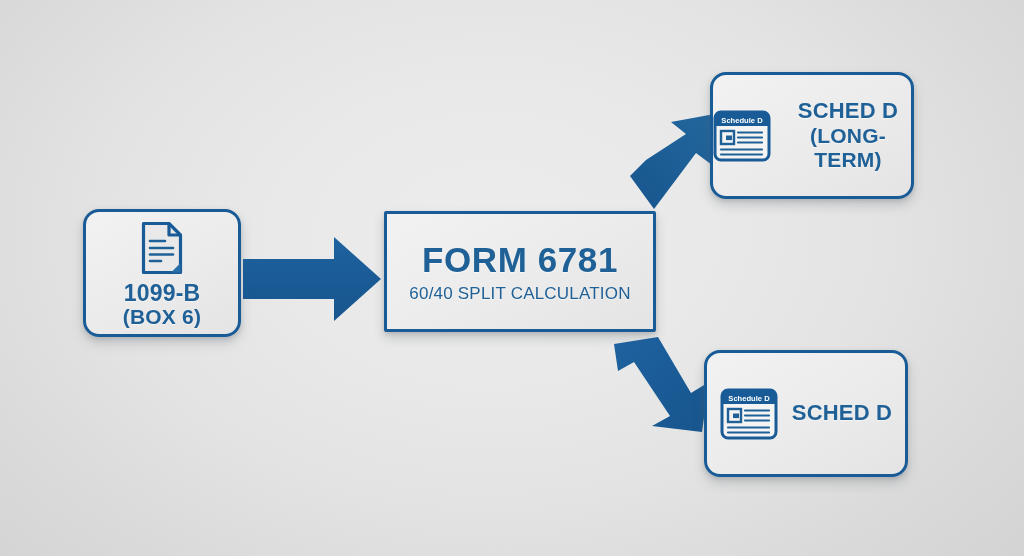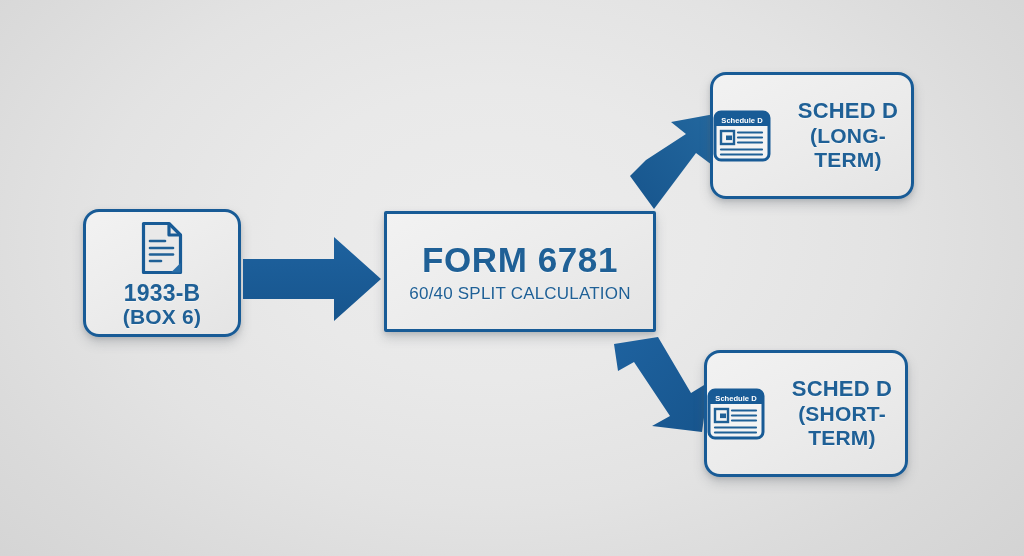--- a/index.html
+++ b/index.html
@@ -132,21 +132,21 @@
         <g stroke="#1f6096" stroke-width="2.6" stroke-linecap="round">
           <line x1="11" y1="21" x2="26" y2="21"></line>
           <line x1="11" y1="28" x2="34" y2="28"></line>
           <line x1="11" y1="34.5" x2="34" y2="34.5"></line>
           <line x1="11" y1="41" x2="22" y2="41"></line>
         </g>
         <path d="M32 52.5 L41.5 43 V52.5 Z" fill="#2a6ea8"></path>
       </svg>
     </span>
     <div class="node-label">
-      <div>1933-B</div>
+      <div>1099-B</div>
       <div class="sub2">(BOX 6)</div>
     </div>
   </div>
 
   <div class="arrow" id="arrow-h">
     <svg class="icon-svg" width="144" height="102" viewBox="0 0 144 102" aria-hidden="true">
       <defs>
         <linearGradient id="gArrowH" x1="0" y1="0" x2="0" y2="1">
           <stop offset="0%" stop-color="#1e629f"></stop>
           <stop offset="100%" stop-color="#17558d"></stop>
@@ -220,17 +220,16 @@
           <line x1="25" y1="22.5" x2="49" y2="22.5"></line>
           <line x1="25" y1="27.5" x2="49" y2="27.5"></line>
           <line x1="25" y1="32.5" x2="49" y2="32.5"></line>
           <line x1="8" y1="39.5" x2="49" y2="39.5"></line>
           <line x1="8" y1="44.5" x2="49" y2="44.5"></line>
         </g>
       </svg>
     </span>
     <div class="right-label">
       <div>SCHED D</div>
-      <div class="sub2">(SHORT-TERM)</div>
     </div>
   </div>
 
 </div>
 
 </body></html>

